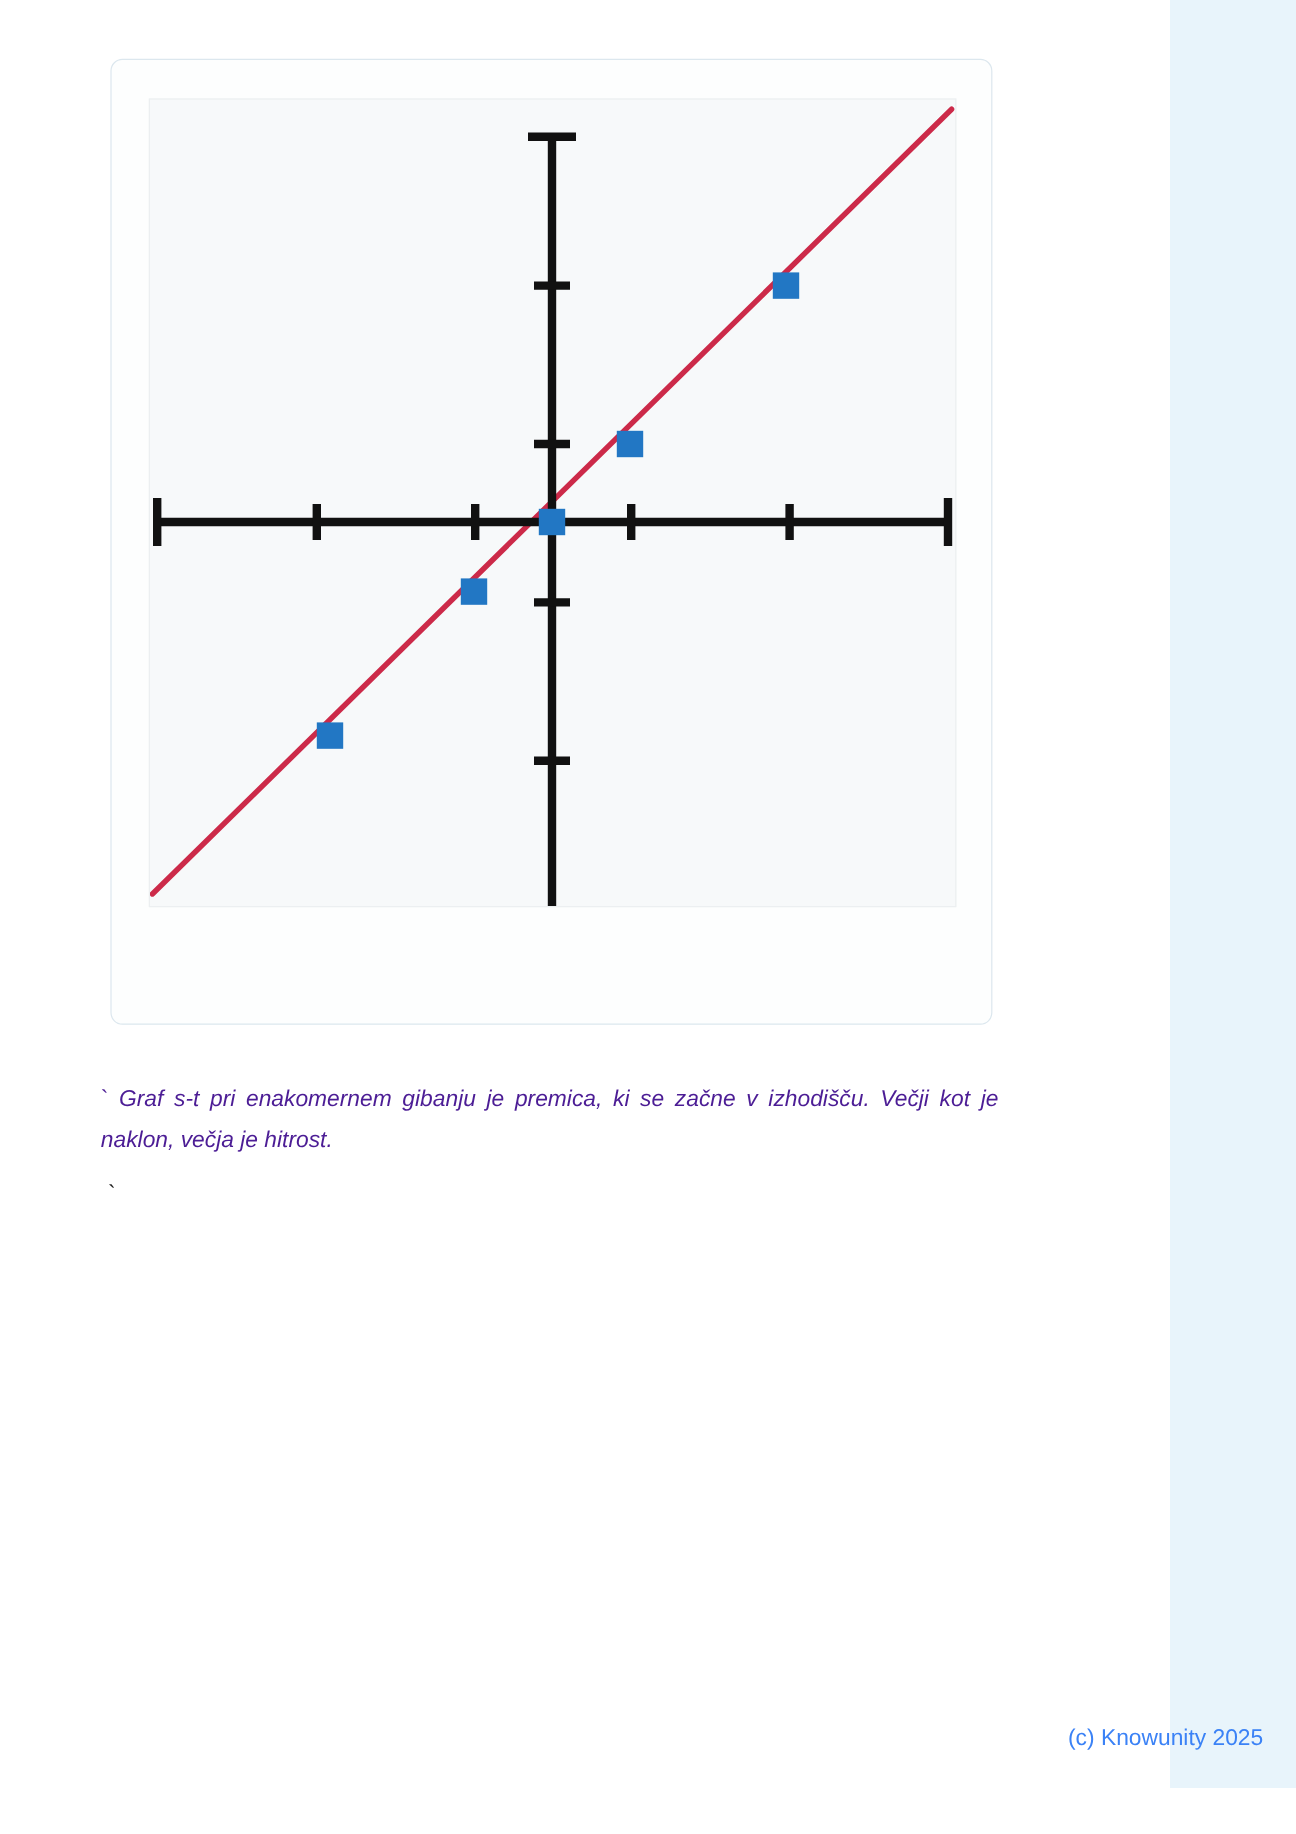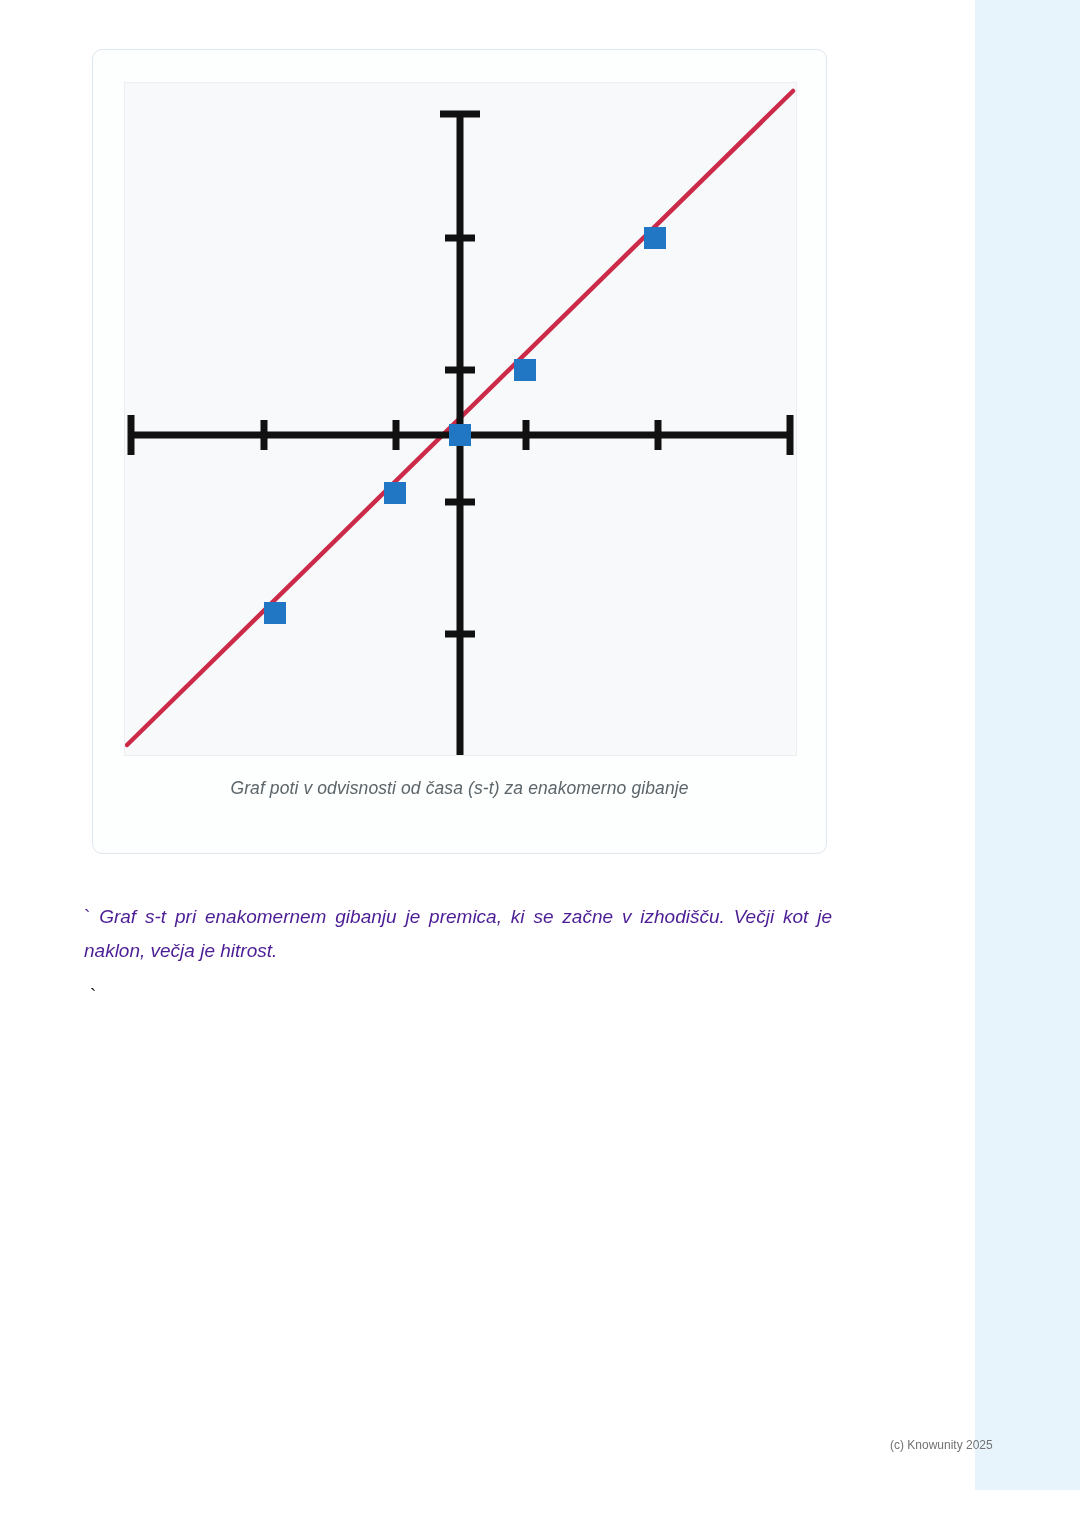--- a/index.html
+++ b/index.html
@@ -91,22 +91,22 @@
     top: 985px;
     font-size: 19px;
     color: #1c1c1c;
   }
 
   
   .watermark {
     position: absolute;
     left: 890px;
     top: 1438px;
-    font-size: 12px;
-    color: #737373;
+    font-size: 19px;
+    color: #3b82f6;
     white-space: nowrap;
   }
 
   svg { display: block; }
 </style>
 </head>
 <body>
 
 <div class="right-stripe"></div>
 <div class="right-stripe-inner"></div>
@@ -139,20 +139,19 @@
       <line x1="320" y1="551" x2="350" y2="551" stroke="#111111" stroke-width="7"></line>
 
       <rect x="139" y="519" width="22" height="22" fill="#2277c4"></rect>
       <rect x="259" y="399" width="22" height="22" fill="#2277c4"></rect>
       <rect x="324" y="341" width="22" height="22" fill="#2277c4"></rect>
       <rect x="389" y="276" width="22" height="22" fill="#2277c4"></rect>
       <rect x="519" y="144" width="22" height="22" fill="#2277c4"></rect>
     </svg>
   </div>
 
-  <div class="figure-caption">Graf poti v odvisnosti od časa (s-t) za enakomerno gibanje</div>
 </div>
 
 <div class="body-text"><span class="backtick-lead">`</span><span> Graf s-t pri enakomernem gibanju je premica, ki se začne v izhodišču. Večji kot je naklon, večja je hitrost.</span></div>
 
 <div class="lone-backtick">`</div>
 
 <div class="watermark">(c) Knowunity 2025</div>
 
 </body></html>

